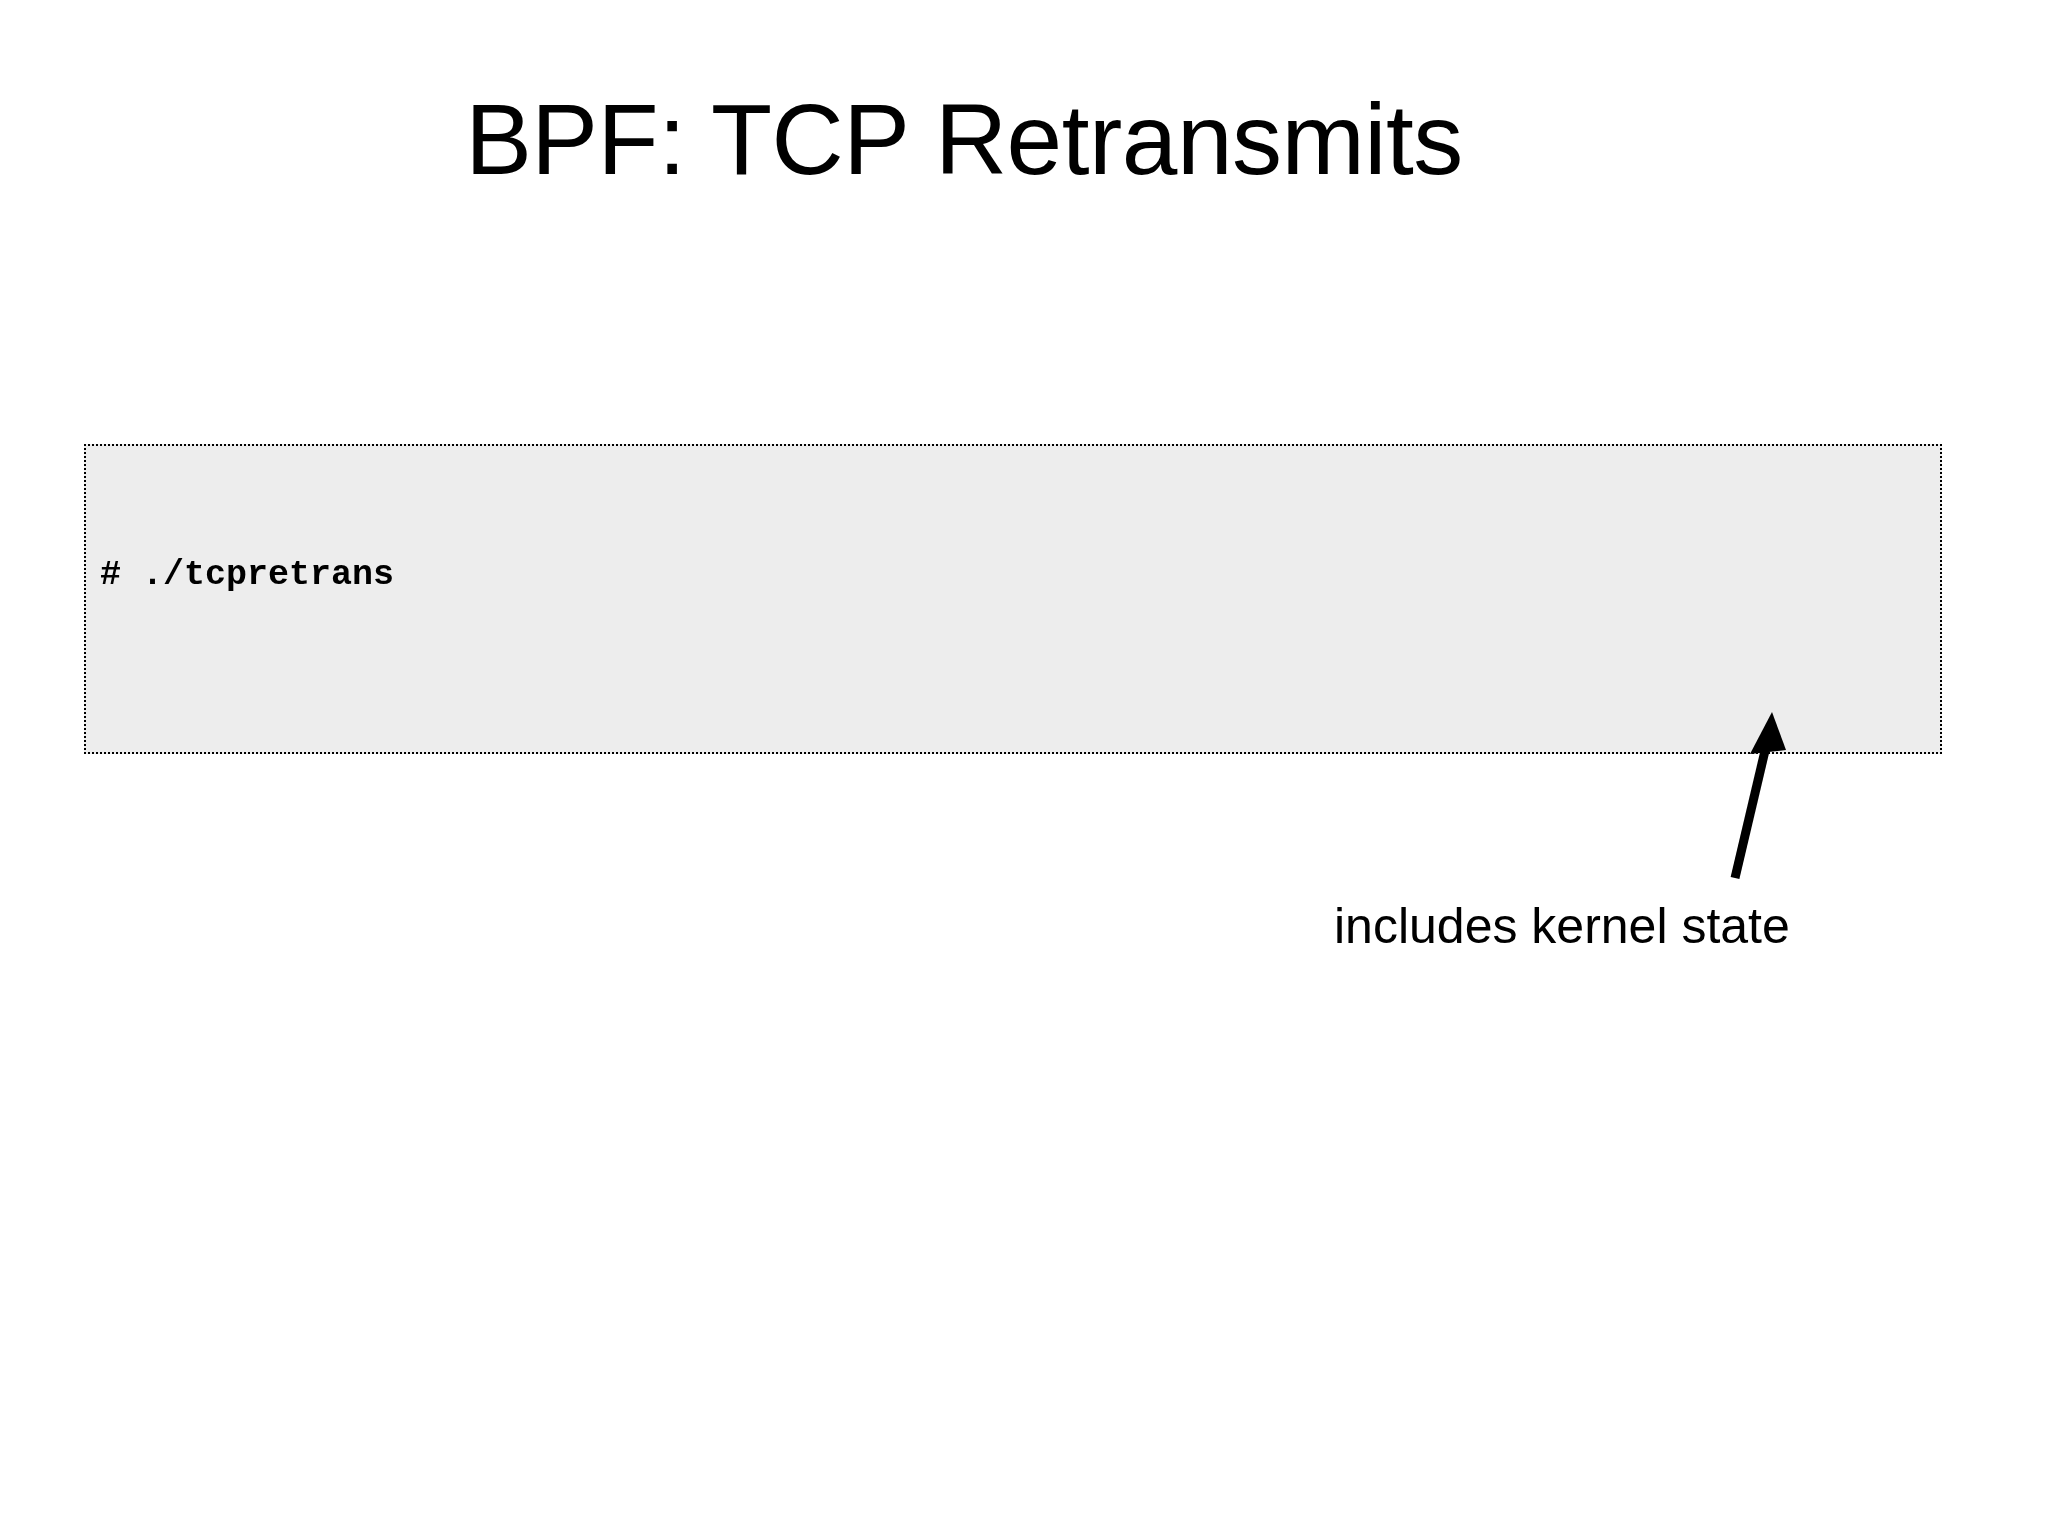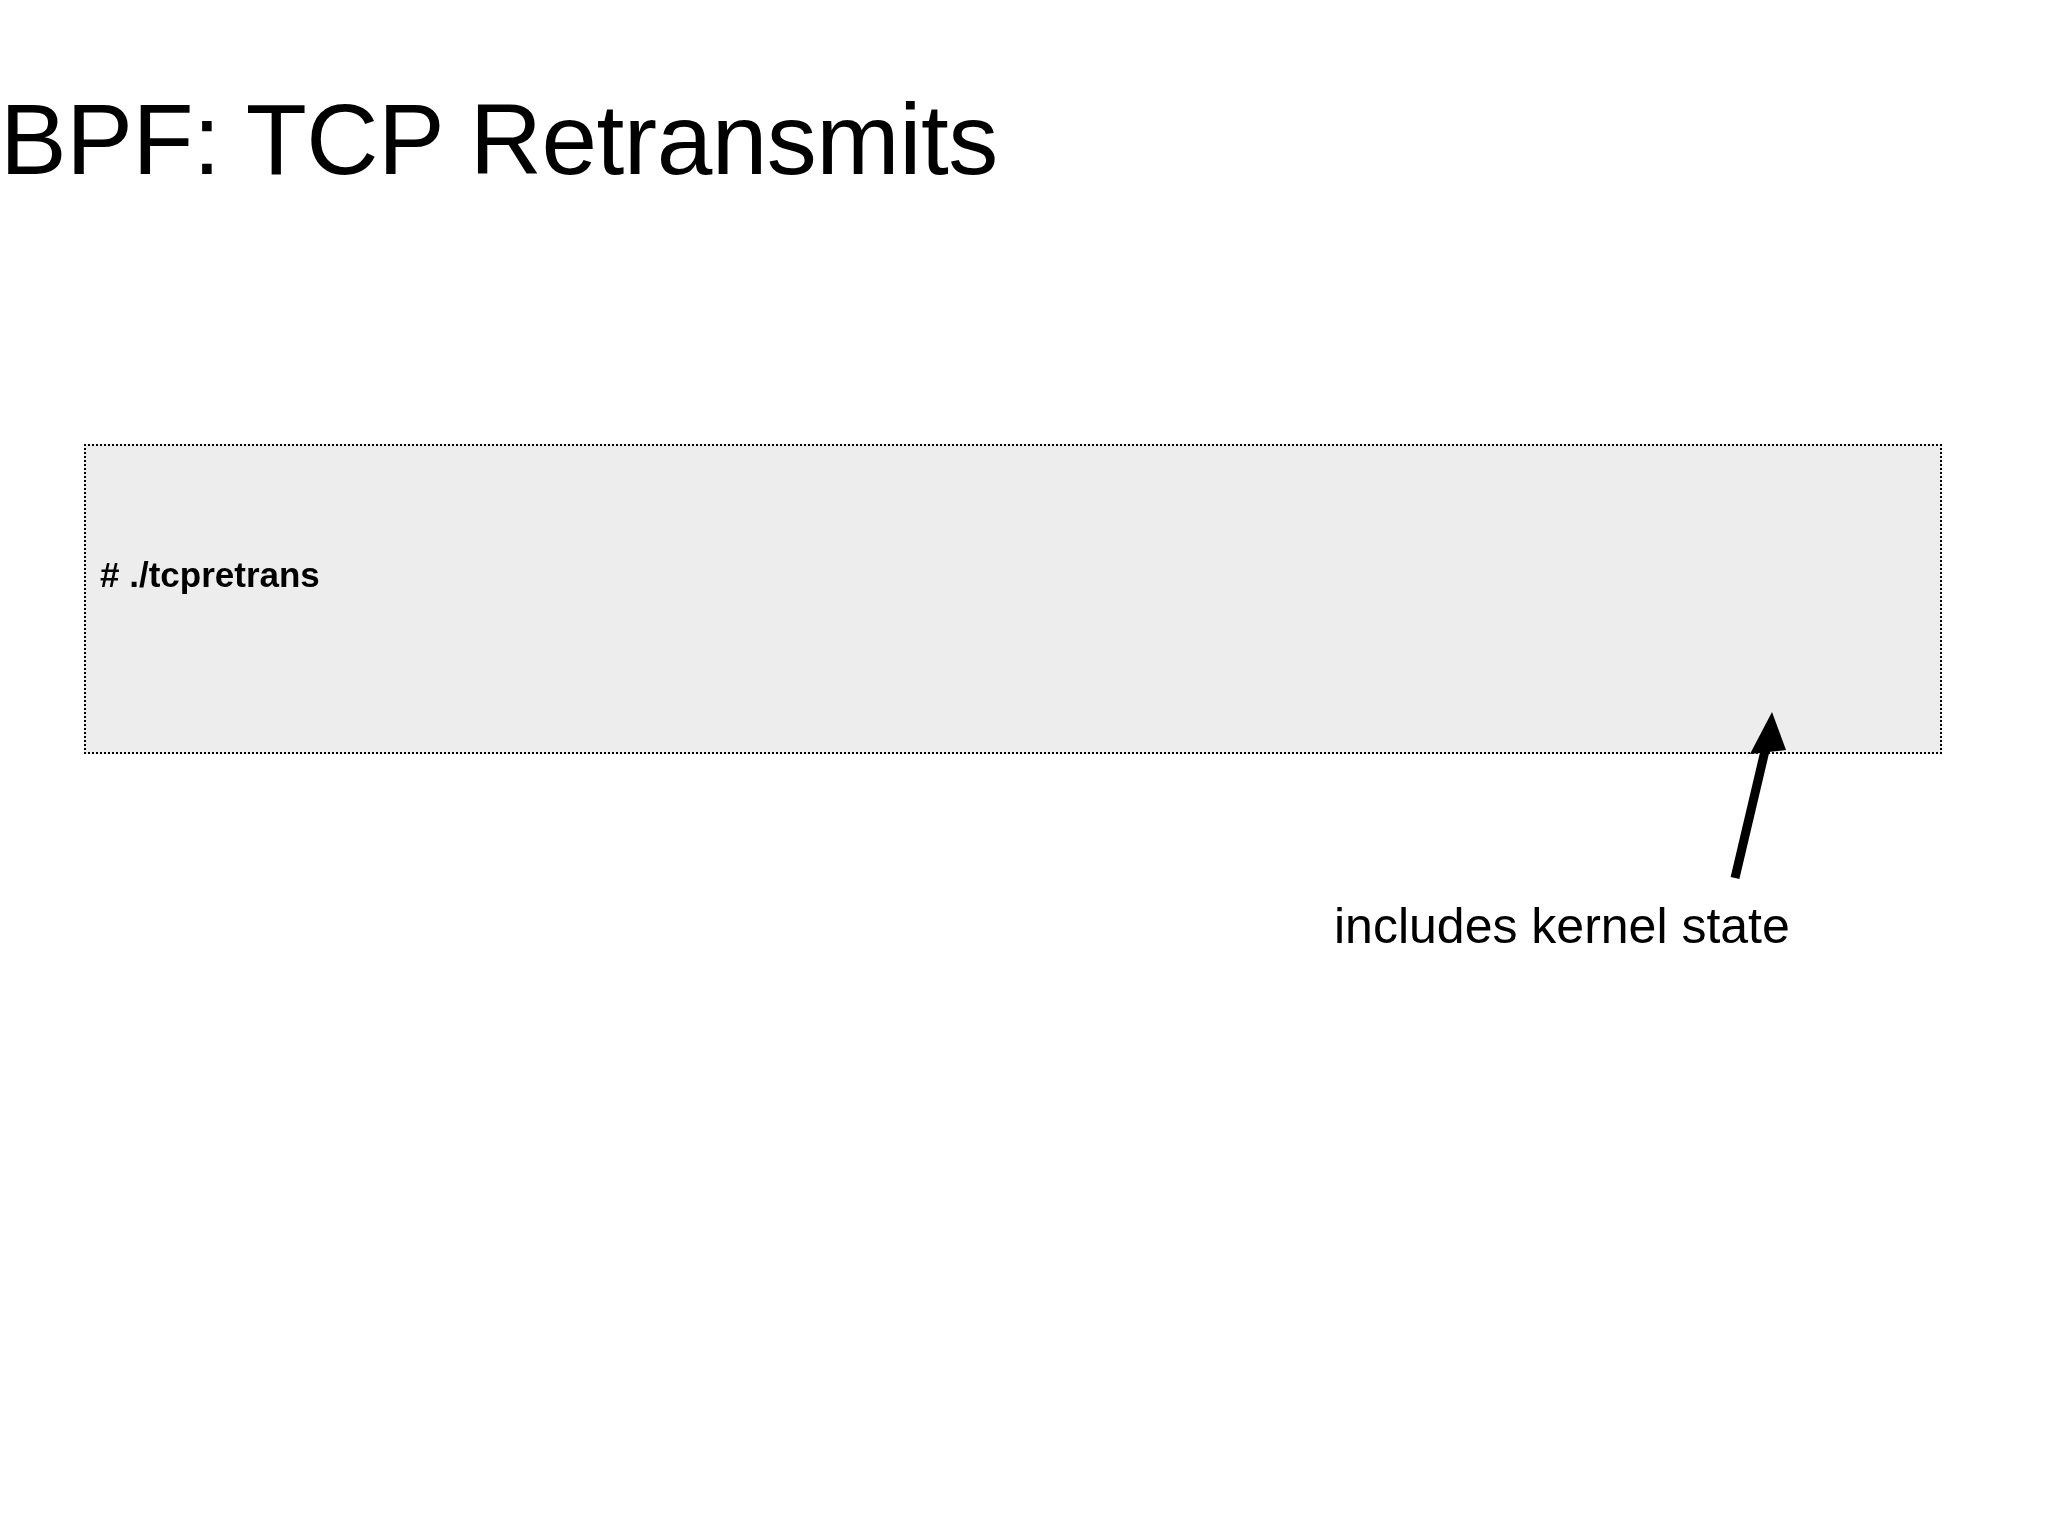--- a/index.html
+++ b/index.html
@@ -15,46 +15,48 @@
     font-family: "Liberation Sans", sans-serif;
     -webkit-font-smoothing: antialiased;
   }
 
   
   .slide-title {
     position: absolute;
     left: 0;
     top: 84px;
     width: 1864px;
+    text-align: center;
     font-family: "Liberation Sans", sans-serif;
     font-size: 100px;
     font-weight: 400;
     line-height: 1.1;
     color: #000000;
     letter-spacing: -0.5px;
     white-space: pre;
+    padding-left: 32px;
   }
 
   
   .code-block {
     position: absolute;
     left: 84px;
     top: 444px;
     width: 1858px;
     height: 310px;
     background: #ededed;
     border: 2px dotted #000000;
     box-sizing: border-box;
     overflow: hidden;
   }
   .code-inner {
     position: absolute;
     left: 14px;
     top: 8px;
-    font-family: Liberation Sans, sans-serif;
+    font-family: Liberation Mono, monospace;
     font-size: 35px;
     font-weight: 700;
     line-height: 48.5px;
     color: #000000;
     white-space: pre;
     letter-spacing: 0px;
   }
   .code-line {
     white-space: pre;
     display: block;

